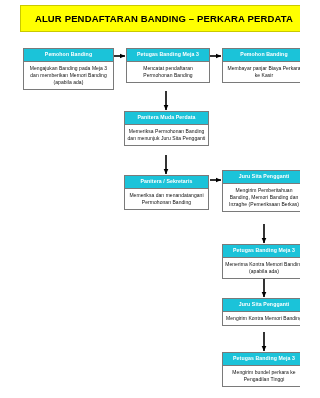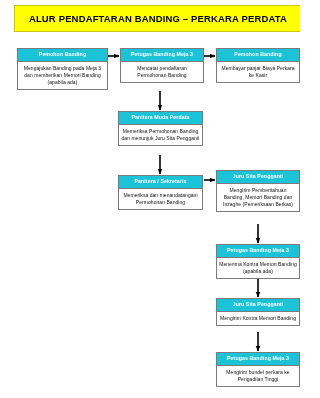--- a/index.html
+++ b/index.html
@@ -10,21 +10,21 @@
     width: 300px;
     height: 398px;
     background: #ffffff;
     font-family: "Liberation Sans", sans-serif;
     position: relative;
     overflow: hidden;
   }
 
   #chart {
     position: absolute;
-    left: 8px; top: 0;
+    left: 14px; top: 0;
     width: 300px;
     height: 341px;
   }
 
   
   .title-banner {
     position: absolute;
     left: 6px;
     top: 5px;
     width: 288px;

